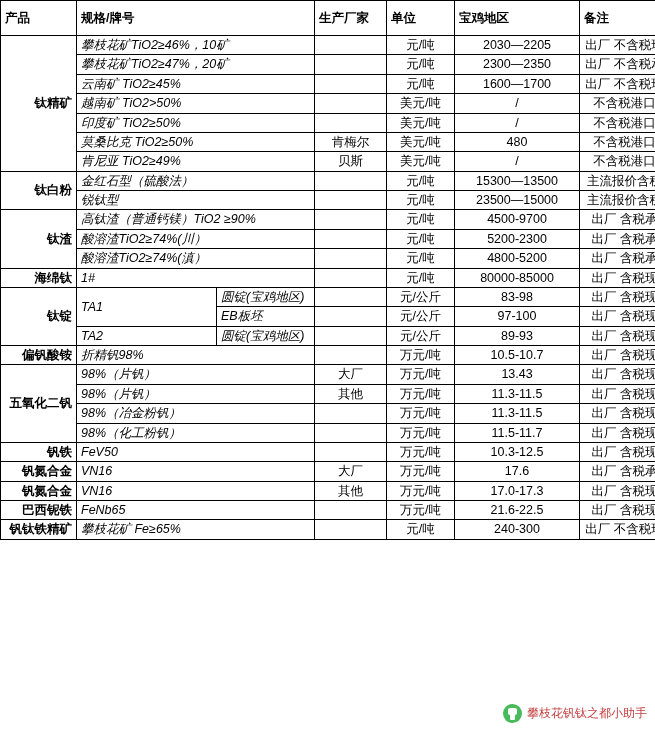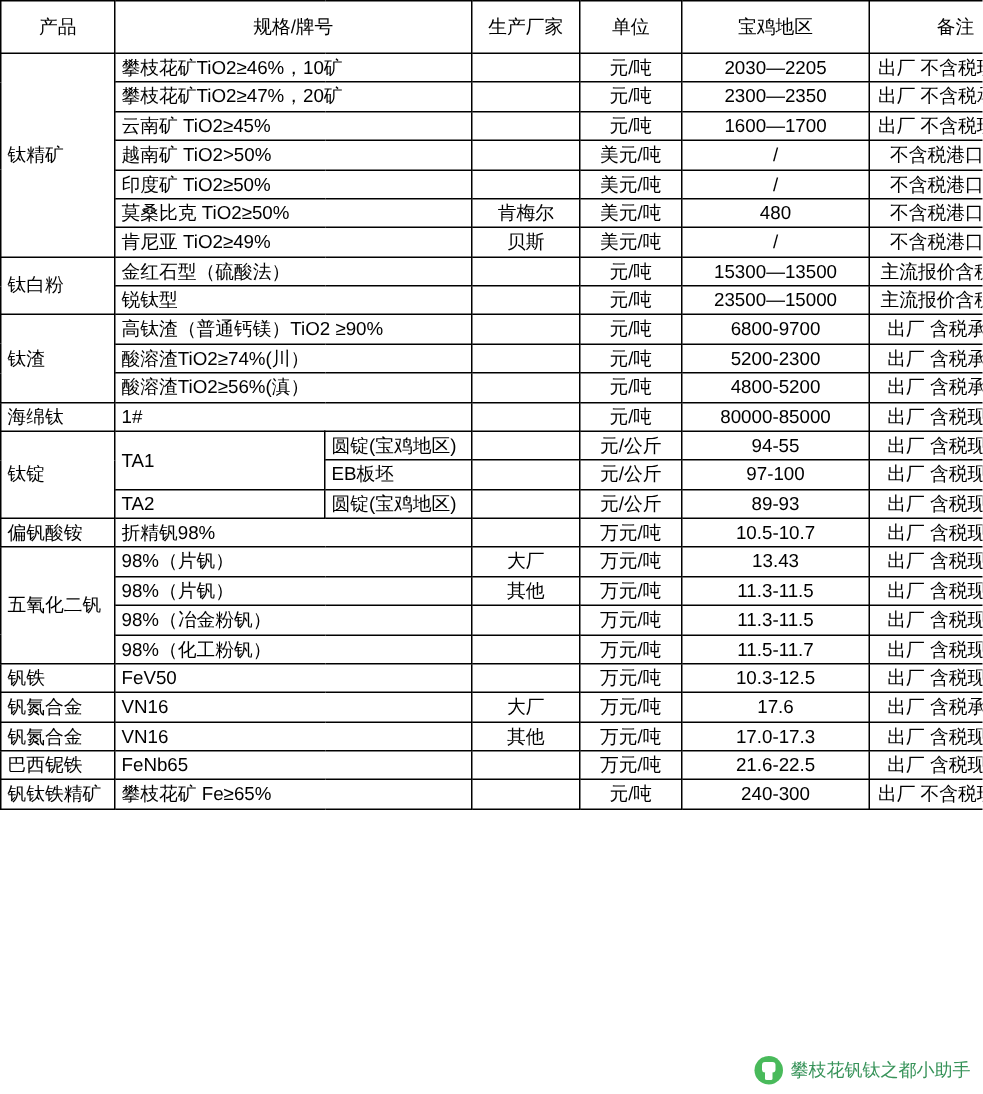--- a/index.html
+++ b/index.html
@@ -24,33 +24,34 @@
     font-size: 12.5px;
     color: #000000;
     padding: 2px 4px;
     line-height: 1.15;
     vertical-align: middle;
     background: #ffffff;
   }
   thead th {
     background: #29abe2;
     color: #ffffff;
-    font-weight: normal;
-    text-align: center;
+    font-weight: bold;
+    text-align: left;
     height: 30px;
     font-size: 14px;
   }
   td.cat {
-    text-align: left;
-    font-weight: normal;
+    text-align: right;
+    font-weight: bold;
     font-size: 14px;
   }
   td.spec {
     text-align: left;
     padding-left: 6px;
+    font-style: italic;
   }
   td.center {
     text-align: center;
   }
   .watermark {
     position: absolute;
     right: 8px;
     bottom: 6px;
     display: flex;
     align-items: center;
@@ -80,21 +81,21 @@
     position: absolute;
     left: 7px;
     top: 10px;
     width: 5px;
     height: 6px;
     background: #ffffff;
     border-radius: 1px;
   }
   .wm-text {
     font-size: 12px;
-    color: #15803d;
+    color: #b91c1c;
     white-space: nowrap;
   }
 </style>
 </head>
 <body>
 
 <table class="price-table">
   <colgroup>
     <col style="width:76px">
     <col style="width:140px">
@@ -178,52 +179,52 @@
         <td class="center"></td>
         <td class="center">元/吨</td>
         <td class="center">23500—15000</td>
         <td class="center">主流报价含税承兑</td>
       </tr>
       <tr class="rowh">
         <td class="cat" rowspan="3">钛渣</td>
         <td class="spec" colspan="2">高钛渣（普通钙镁）TiO2 ≥90%</td>
         <td class="center"></td>
         <td class="center">元/吨</td>
-        <td class="center">6800-9700</td>
+        <td class="center">4500-9700</td>
         <td class="center">出厂 含税承兑价</td>
       </tr>
       <tr class="rowh">
         <td class="spec" colspan="2">酸溶渣TiO2≥74%(川）</td>
         <td class="center"></td>
         <td class="center">元/吨</td>
         <td class="center">5200-2300</td>
         <td class="center">出厂 含税承兑价</td>
       </tr>
       <tr class="rowh">
-        <td class="spec" colspan="2">酸溶渣TiO2≥56%(滇）</td>
+        <td class="spec" colspan="2">酸溶渣TiO2≥74%(滇）</td>
         <td class="center"></td>
         <td class="center">元/吨</td>
         <td class="center">4800-5200</td>
         <td class="center">出厂 含税承兑价</td>
       </tr>
       <tr class="rowh">
         <td class="cat">海绵钛</td>
         <td class="spec" colspan="2">1#</td>
         <td class="center"></td>
         <td class="center">元/吨</td>
         <td class="center">80000-85000</td>
         <td class="center">出厂 含税现金价</td>
       </tr>
       <tr class="rowh">
         <td class="cat" rowspan="3">钛锭</td>
         <td class="spec" rowspan="2">TA1</td>
         <td class="spec">圆锭(宝鸡地区)</td>
         <td class="center"></td>
         <td class="center">元/公斤</td>
-        <td class="center">94-55</td>
+        <td class="center">83-98</td>
         <td class="center">出厂 含税现金价</td>
       </tr>
       <tr class="rowh">
         <td class="spec">EB板坯</td>
         <td class="center"></td>
         <td class="center">元/公斤</td>
         <td class="center">97-100</td>
         <td class="center">出厂 含税现金价</td>
       </tr>
       <tr class="rowh">

